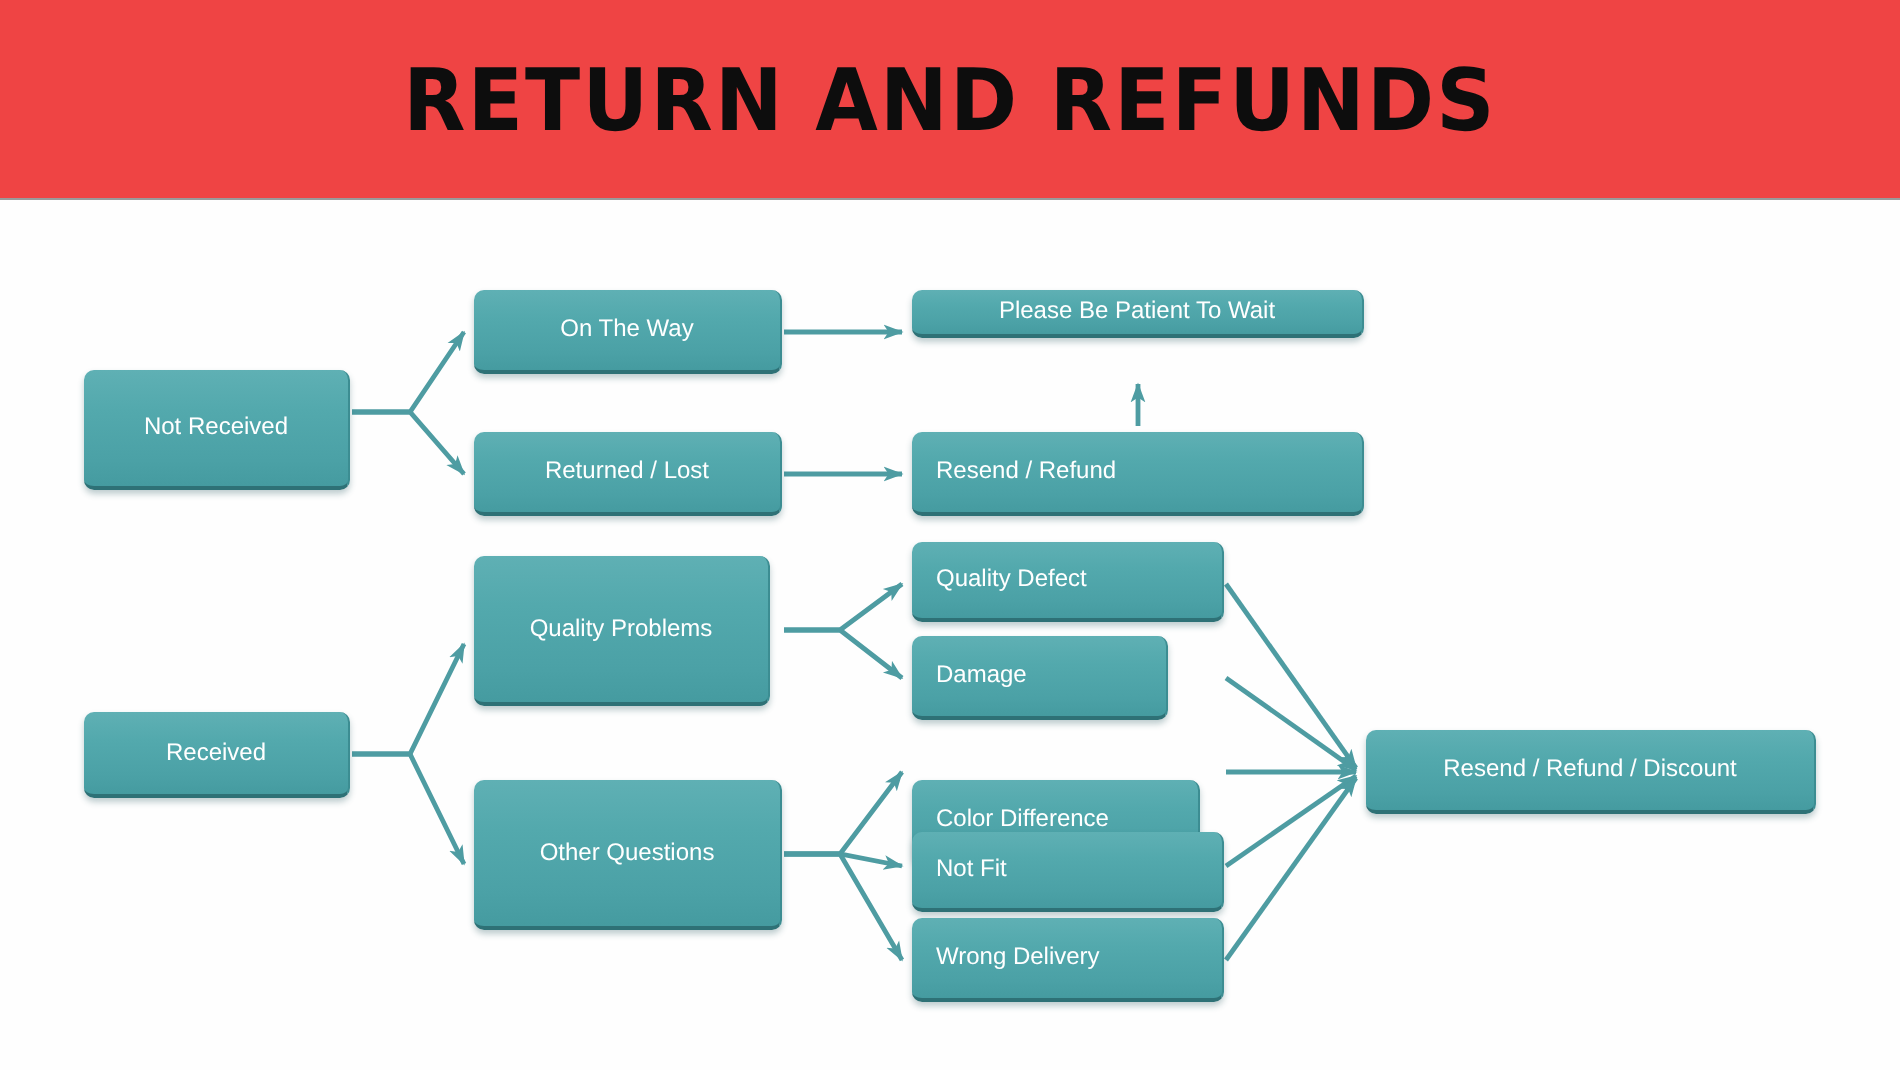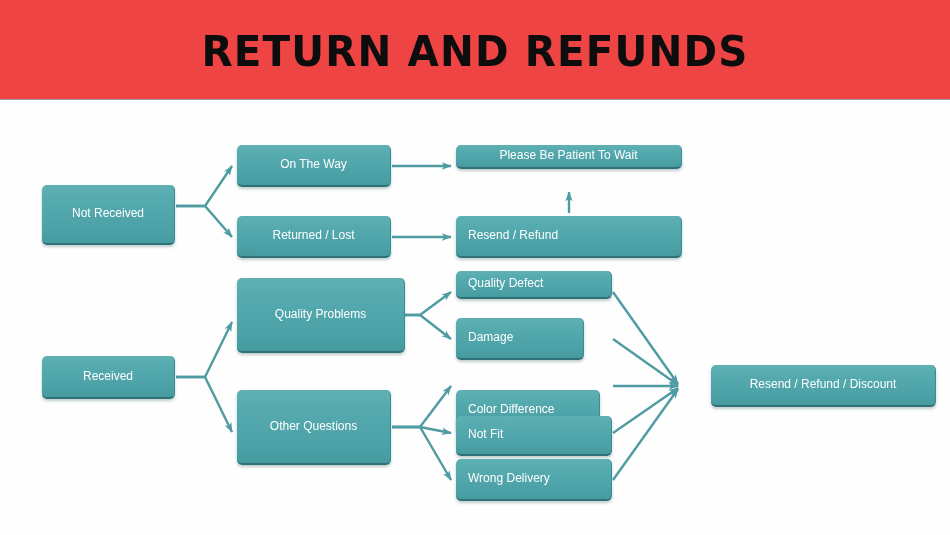--- a/index.html
+++ b/index.html
@@ -157,41 +157,41 @@
       <span>Please Be Patient To Wait</span>
     </div>
     <div class="node l" style="left:456px; top:116px; width:226px; height:42px;">
       <span>Resend / Refund</span>
     </div>
 
     <div class="node c" style="left:42px;  top:256px; width:133px; height:43px;">
       <span>Received</span>
     </div>
 
-    <div class="node c" style="left:237px; top:178px; width:168px; height:75px;">
+    <div class="node c" style="left:237px; top:178px; width:148px; height:75px;">
       <span>Quality Problems</span>
     </div>
     <div class="node c" style="left:237px; top:290px; width:154px; height:75px;">
       <span>Other Questions</span>
     </div>
 
-    <div class="node l" style="left:456px; top:171px; width:156px; height:28px;">
+    <div class="node l" style="left:456px; top:171px; width:156px; height:40px;">
       <span>Quality Defect</span>
     </div>
     <div class="node l" style="left:456px; top:218px; width:128px; height:42px;">
       <span>Damage</span>
     </div>
     <div class="node l" style="left:456px; top:265px; width:144px; height:42px;margin-top:25px;">
       <span>Color Difference</span>
     </div>
     <div class="node l" style="left:456px; top:316px; width:156px; height:40px;">
       <span>Not Fit</span>
     </div>
     <div class="node l" style="left:456px; top:359px; width:156px; height:42px;">
       <span>Wrong Delivery</span>
     </div>
 
-    <div class="node c" style="left:683px; top:265px; width:225px; height:42px;margin-left:28px;">
+    <div class="node c" style="left:683px; top:265px; width:225px; height:42px;">
       <span>Resend / Refund / Discount</span>
     </div>
 
   </div>
 </div>
 
 </body></html>

